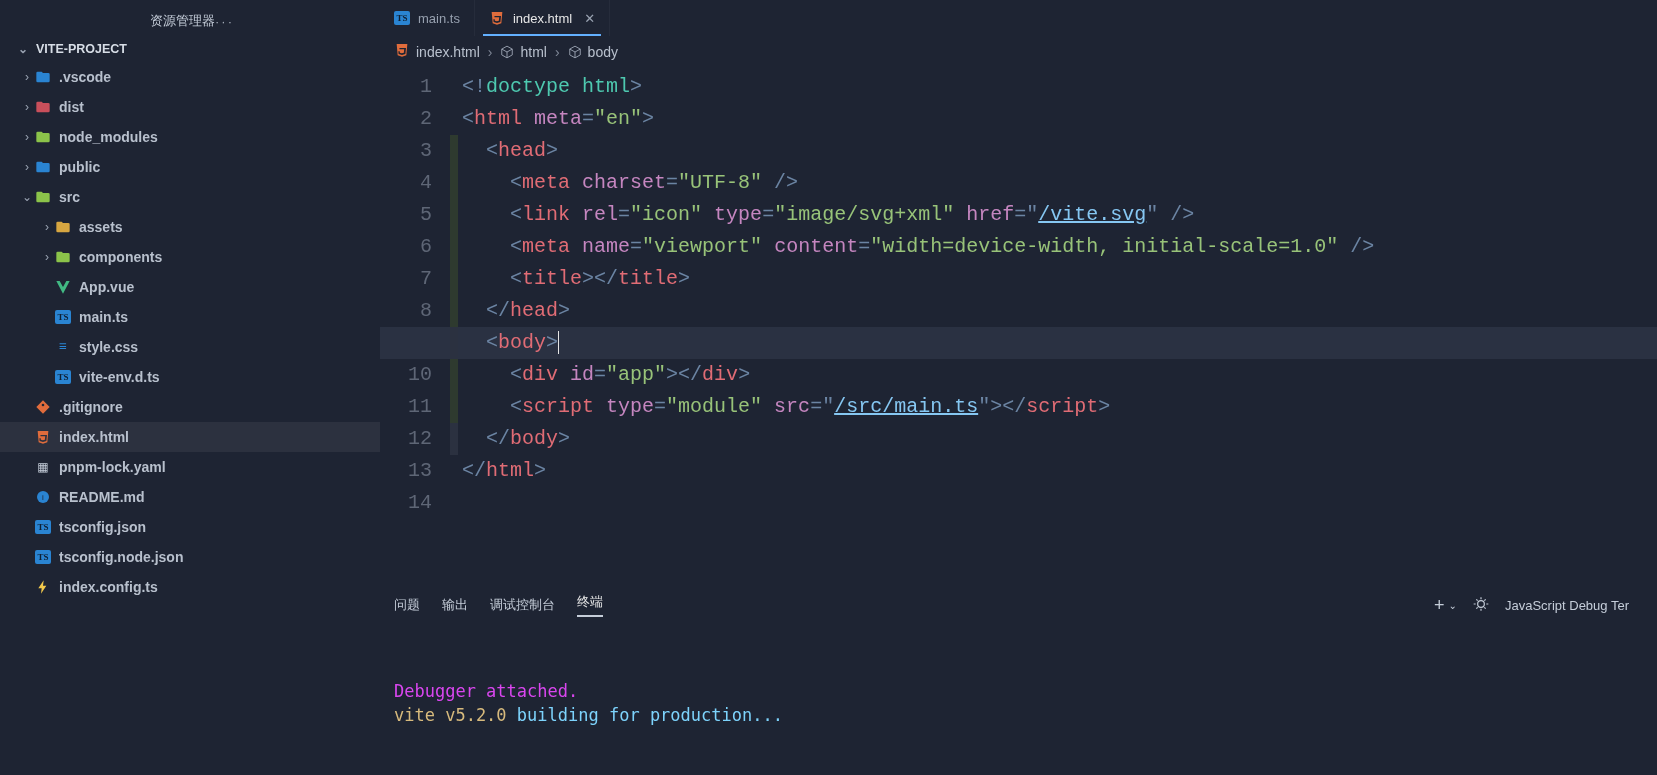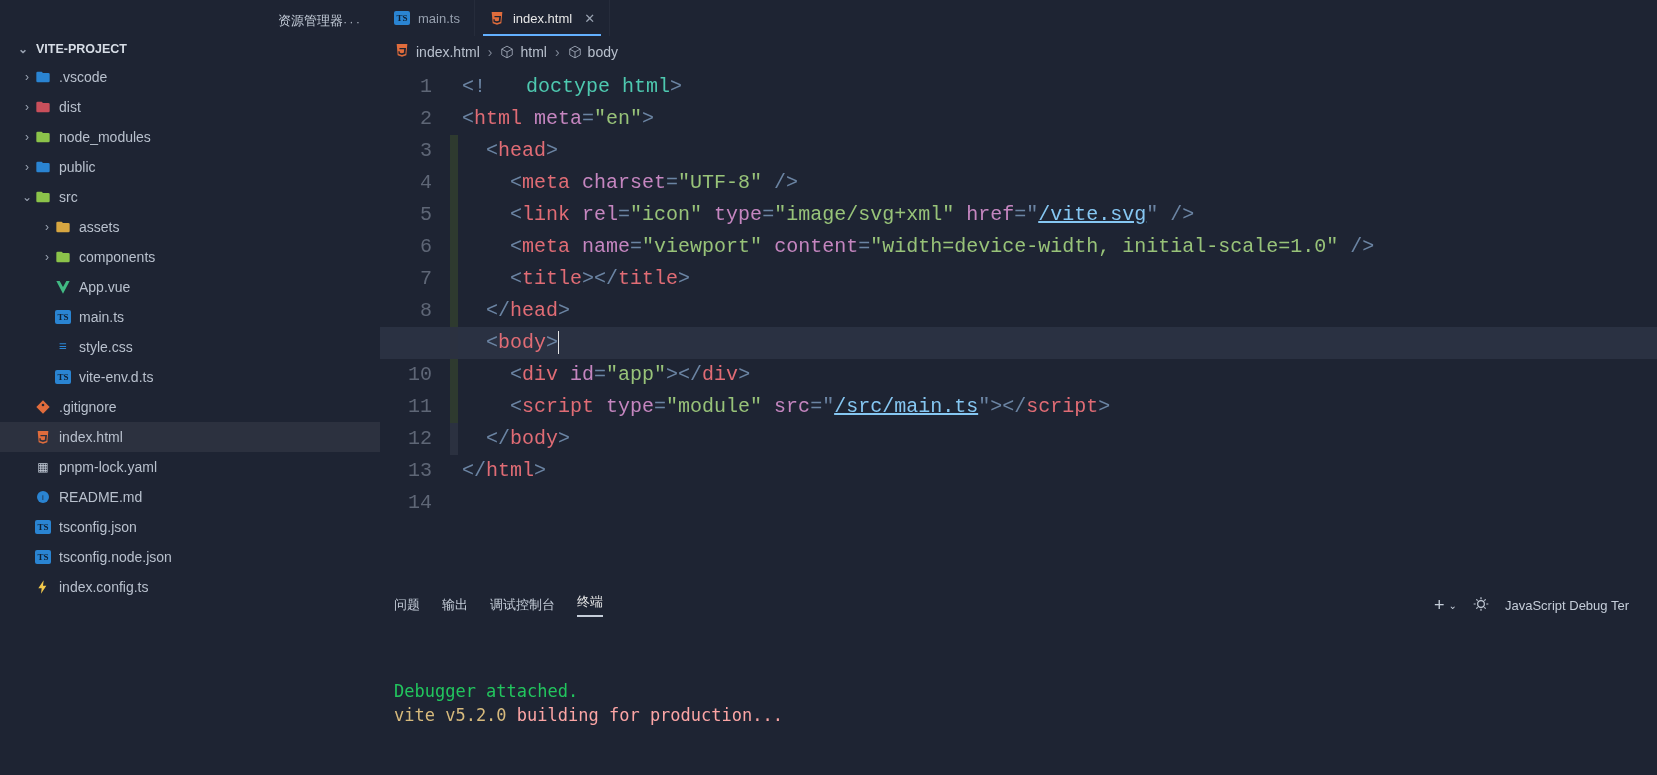--- a/index.html
+++ b/index.html
@@ -18,42 +18,42 @@
     width: 380px;
     background: #1e2433;
     display: flex;
     flex-direction: column;
     padding-top: 6px;
     flex-shrink: 0;
   }
   .sidebar-header {
     display: flex;
     align-items: center;
-    justify-content: flex-end;
+    justify-content: center;
     padding: 6px 18px 8px 22px;
     color: #c5cdd9;
     font-size: 13px;
   }
   .sidebar-actions { opacity: .8; letter-spacing: 2px; }
   .project-title {
     display: flex; align-items: center; gap: 6px;
     padding: 4px 8px 4px 16px;
     font-weight: 700; font-size: 12.5px;
     color: #d7dde6; cursor: pointer;
   }
   .tree { padding: 2px 0; }
   .tree-row {
     display: flex; align-items: center; height: 30px;
     color: #b8c0cd; cursor: pointer; white-space: nowrap;
   }
   .tree-row.selected { background: #2c313f; }
   .indent { display: inline-block; }
   .chev { width: 14px; text-align: center; color: #9aa3b2; font-size: 12px; }
   .ficon { width: 18px; height: 18px; display: inline-flex; align-items: center; justify-content: center; margin-right: 7px; border-radius: 3px; }
-  .label { font-size: 14px; }
+  .label { font-size: 14px; font-weight: bold; }
 
   
   .editor-area { flex: 1; display: flex; flex-direction: column; min-width: 0; }
   
   .tabs { display: flex; align-items: center; height: 36px; background: #1e2433; border-bottom: 0; }
   .tab {
     display: flex; align-items: center; gap: 8px; padding: 0 14px; height: 36px;
     border-right: 1px solid rgba(255,255,255,.04);
     color: #97a0af; cursor: pointer; position: relative;
   }
@@ -84,38 +84,38 @@
   .code-line span { position: relative; z-index: 1; }
   .caret::after { content:""; border-right: 1.5px solid #e6e6e6; margin-left: 0; animation: blink 1s step-start infinite; }
   @keyframes blink { 50% { opacity: 0; } }
 
   .g1 { display:inline-block; width: 8px; height: 32px; margin-right: 4px; }
   .g-green { background: #2e3a2f; }
   .g-gray { background: #2b3140; }
 
   
   .p { color: #6b84a3; }       
-  .doctype { color: #4ec9b0; margin-left: 40px; }      
+  .doctype { color: #4ec9b0; }      
   .tag { color: #e06c75; }     
   .attr { color: #c586c0; }    
   .str { color: #98c379; }     
-  .white { color: #22c55e; }   
+  .white { color: #d946ef; }   
   .link { color: #86c7f2; text-decoration: underline; }
   .title-text { color: #e6e6e6; }
 
   
   .panel { border-top: 0; padding: 0 10px 0 0; display: flex; flex-direction: column; gap: 36px; }
   .panel-tabs { display: flex; align-items: center; padding: 0 14px; height: 36px; color: #d7dde6; gap: 22px; position: relative; }
   .ptab { font-size: 13px; color: #c5cdd9; padding: 6px 0; cursor:pointer; }
   .ptab.active { color: #e6e6e6; }
   .ptab.active::after { content:""; display:block; height: 1.5px; background: #c5cdd9; margin-top: 4px; }
   .panel-right { position: absolute; right: 18px; display: flex; align-items: center; gap: 16px; color: #c5cdd9; }
   .terminal { font-family: Consolas, monospace; font-size: 17px; line-height: 24px; padding: 20px 14px 0 14px; color: #d7dde6; }
   .tyellow { color: #d7ba7d; }
-  .tgreen { color: #fca5a5; }
+  .tgreen { color: #7dd3fc; }
   .tgray { color: #97a0af; }
 
   .svg-icon { width: 16px; height: 16px; }
 </style>
 </head>
 <body>
 
 <div class="sidebar">
   <div class="sidebar-header">
     <span>资源管理器</span>

